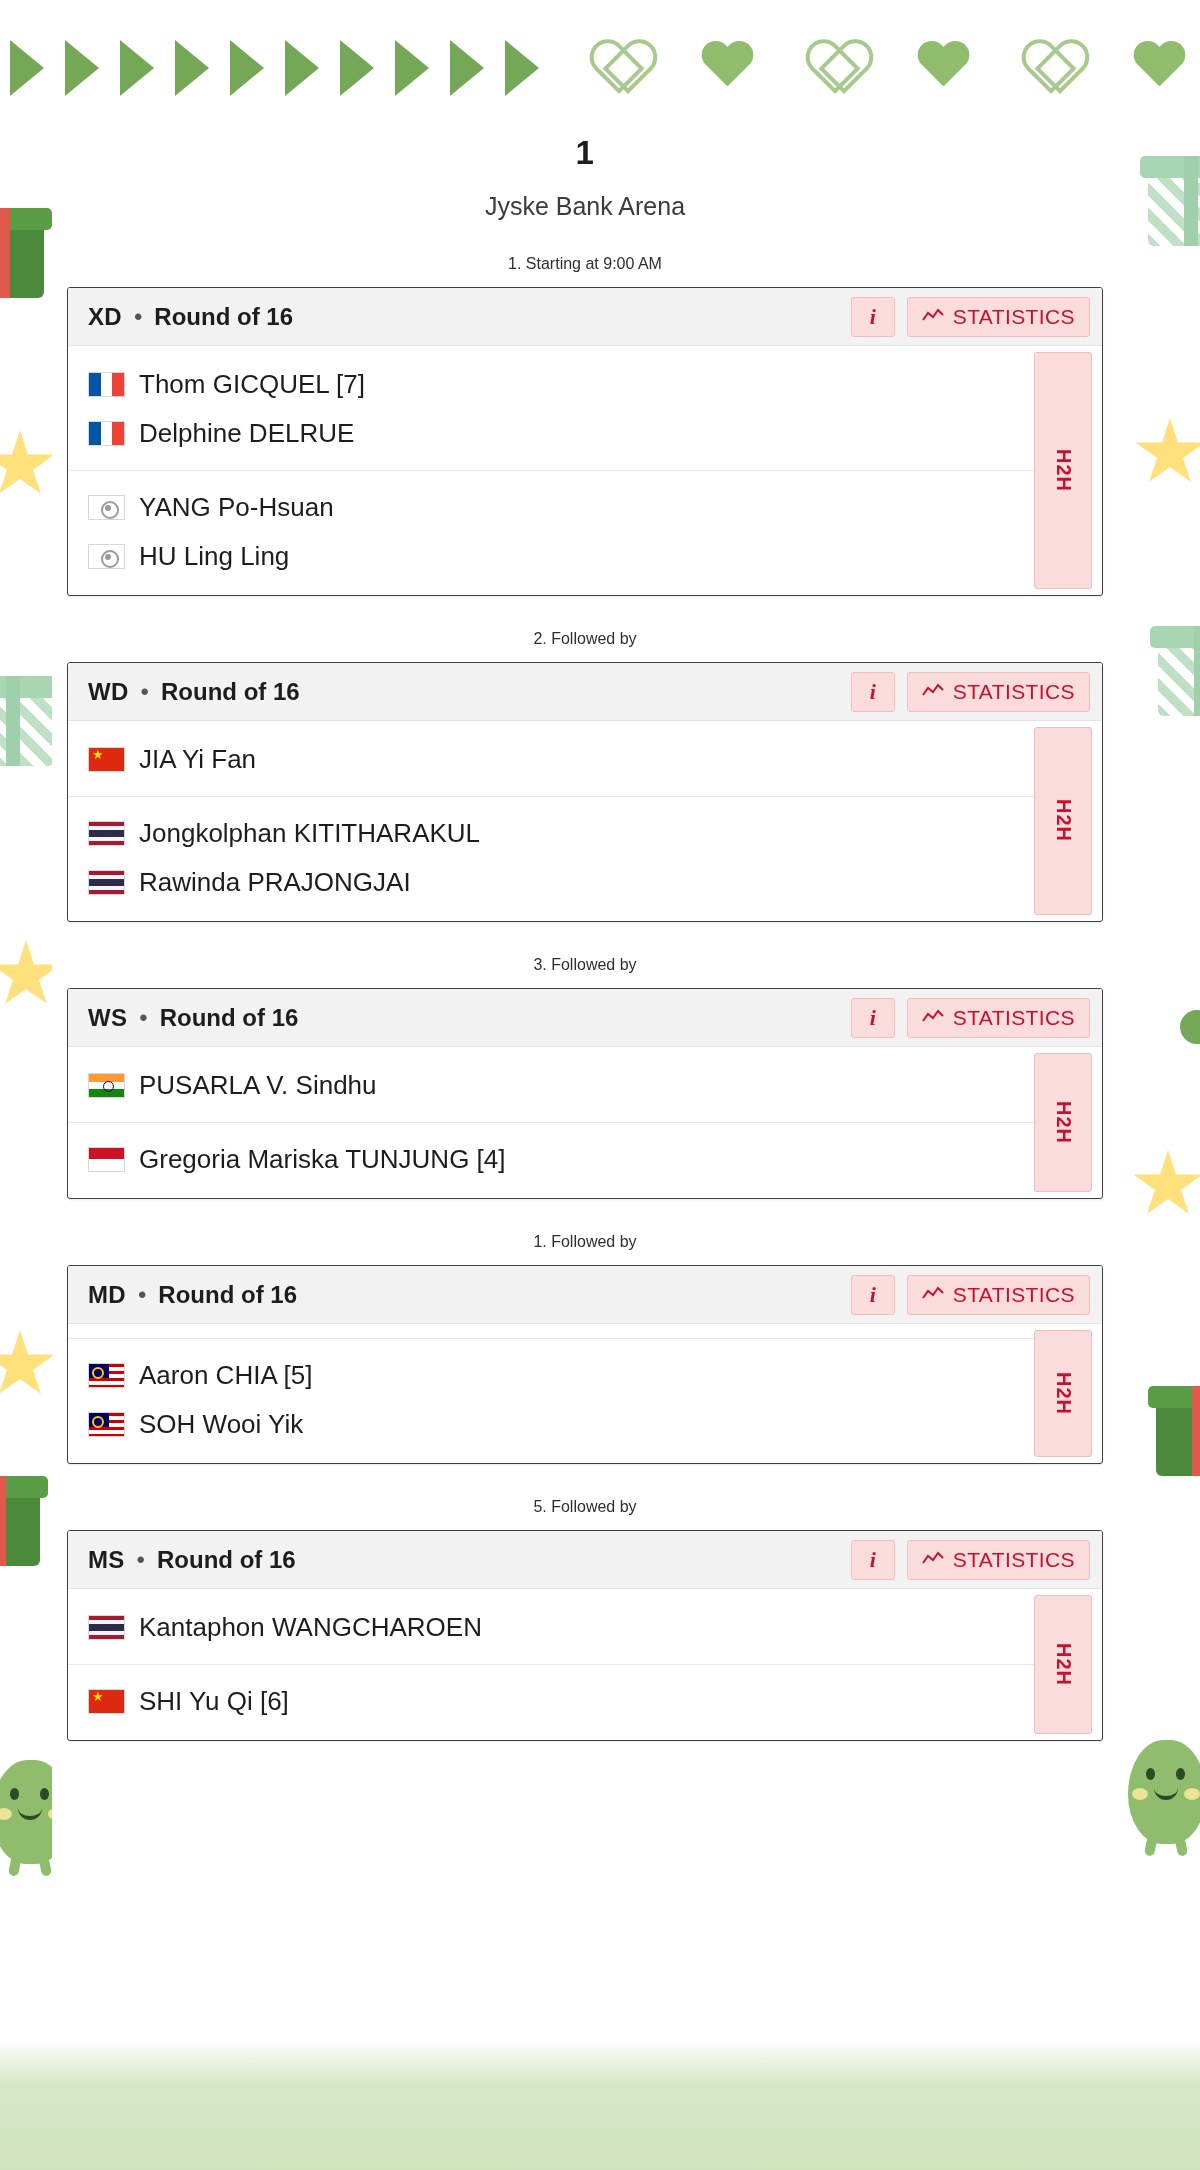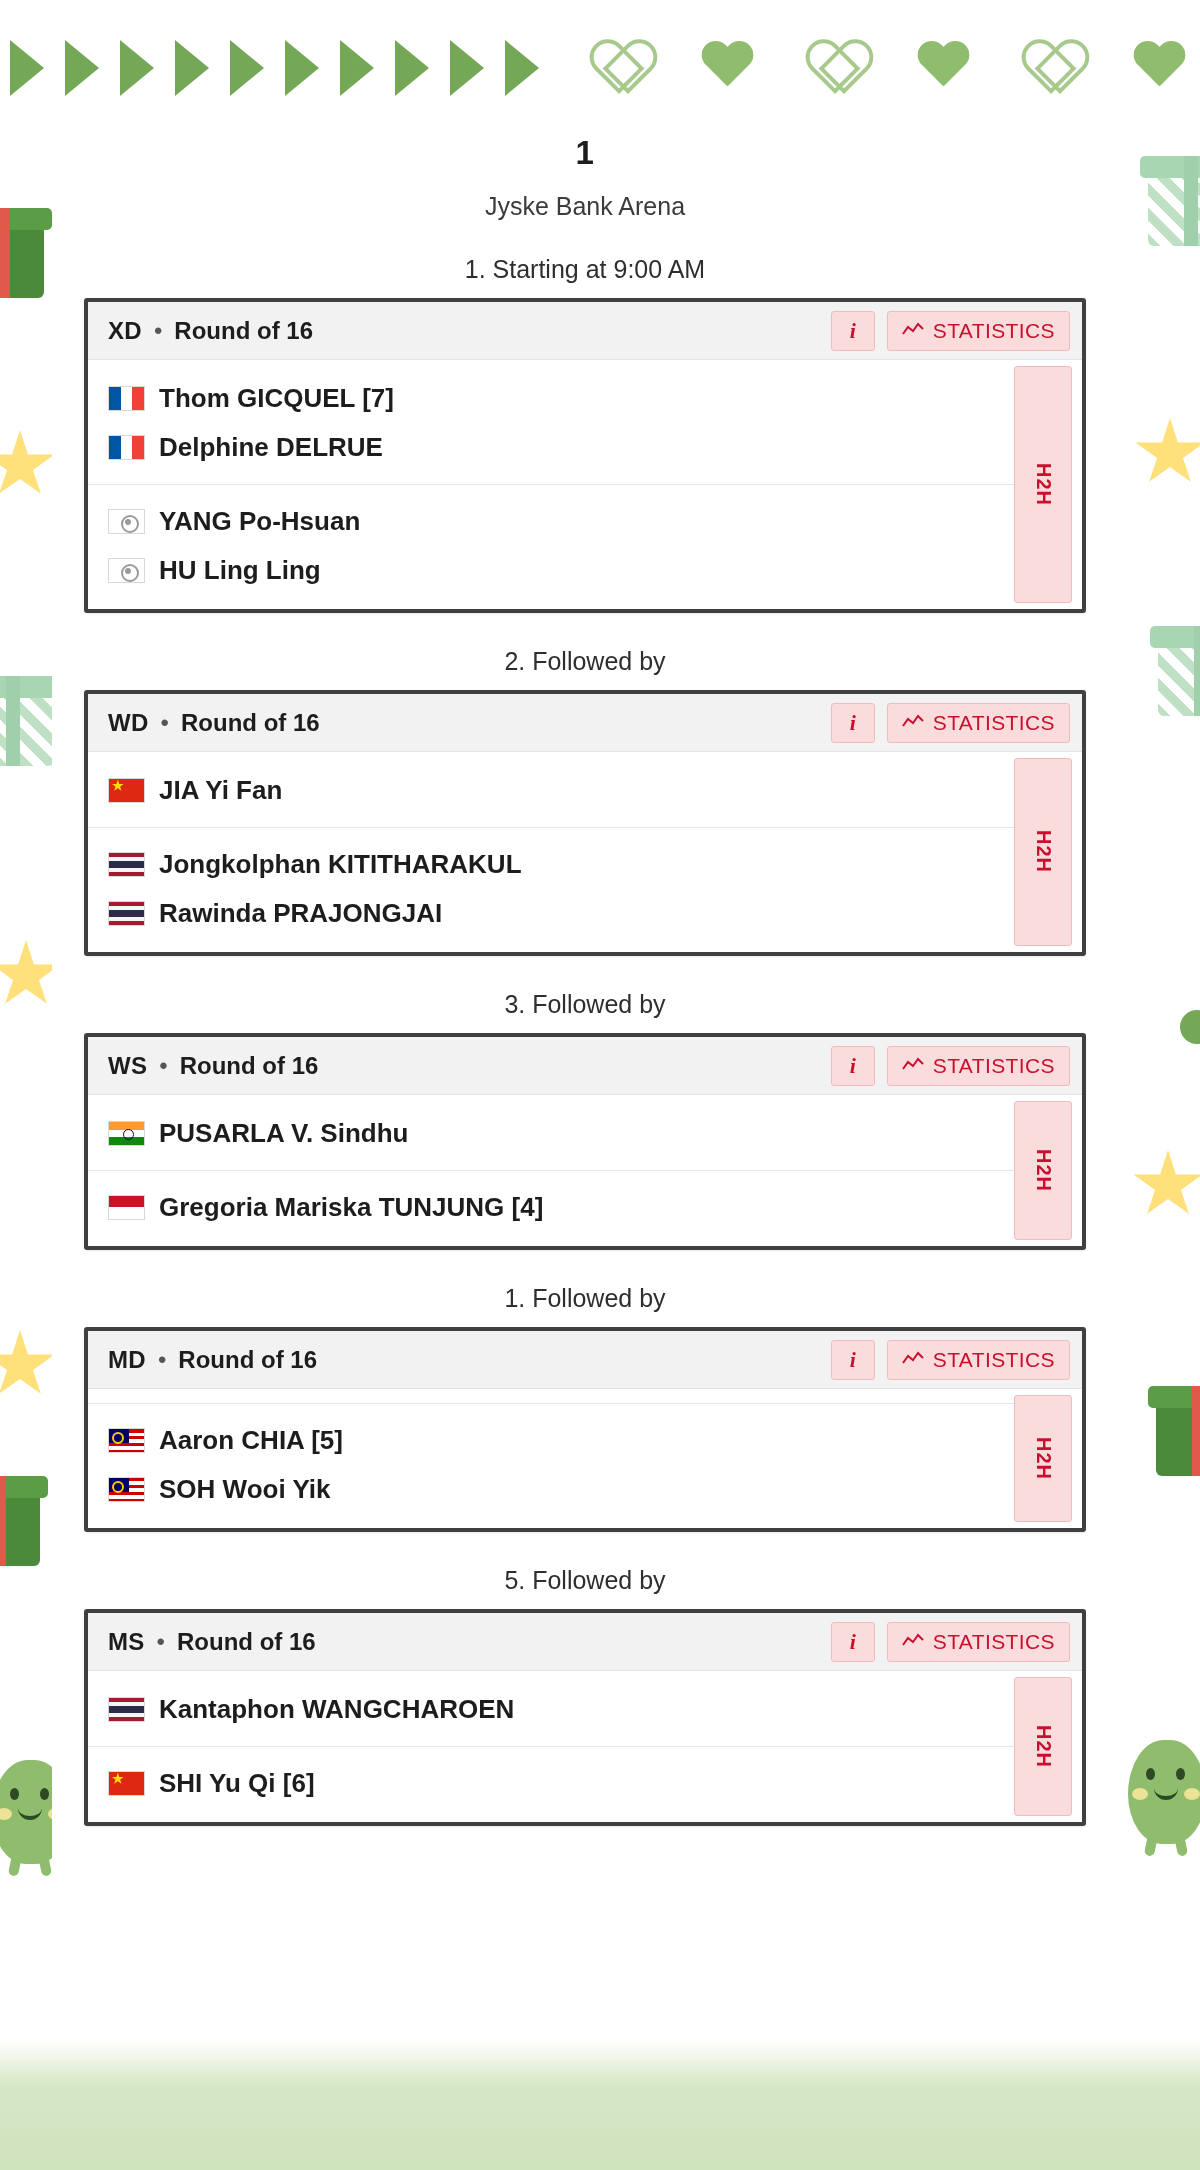--- a/index.html
+++ b/index.html
@@ -170,31 +170,31 @@
     letter-spacing: .5px;
   }
   .venue {
     text-align: center;
     font-size: 25px;
     color: #3b3b3b;
     margin-top: 20px;
   }
   .order-label {
     text-align: center;
-    font-size: 25px;
+    font-size: 16px;
     color: #2e2e2e;
     margin-top: 34px;
     margin-bottom: 14px;
   }
 
   
   .match-card {
-    margin: 0 32px;
+    margin: 0 15px;
     background: #ffffff;
-    border: 4px solid #404040;
+    border: 1px solid #404040;
     border-radius: 3px;
     box-shadow: 0 1px 2px rgba(0,0,0,.09);
     overflow: hidden;
   }
   .card-header {
     display: flex;
     align-items: center;
     background: #f2f2f2;
     height: 58px;
     padding: 0 12px 0 20px;
@@ -261,21 +261,20 @@
   .team.second {
     border-top: 1px solid #e8e8e8;
     margin-top: 6px;
     padding-top: 12px;
   }
   .player {
     display: flex;
     align-items: center;
     height: 49px;
     padding-left: 20px;
-    font-weight: bold;
   }
   .flag {
     width: 37px; height: 25px;
     flex: 0 0 37px;
     border: 1px solid #d8d8d8;
     margin-right: 14px;
     position: relative;
     overflow: hidden;
     background: #fff;
   }

